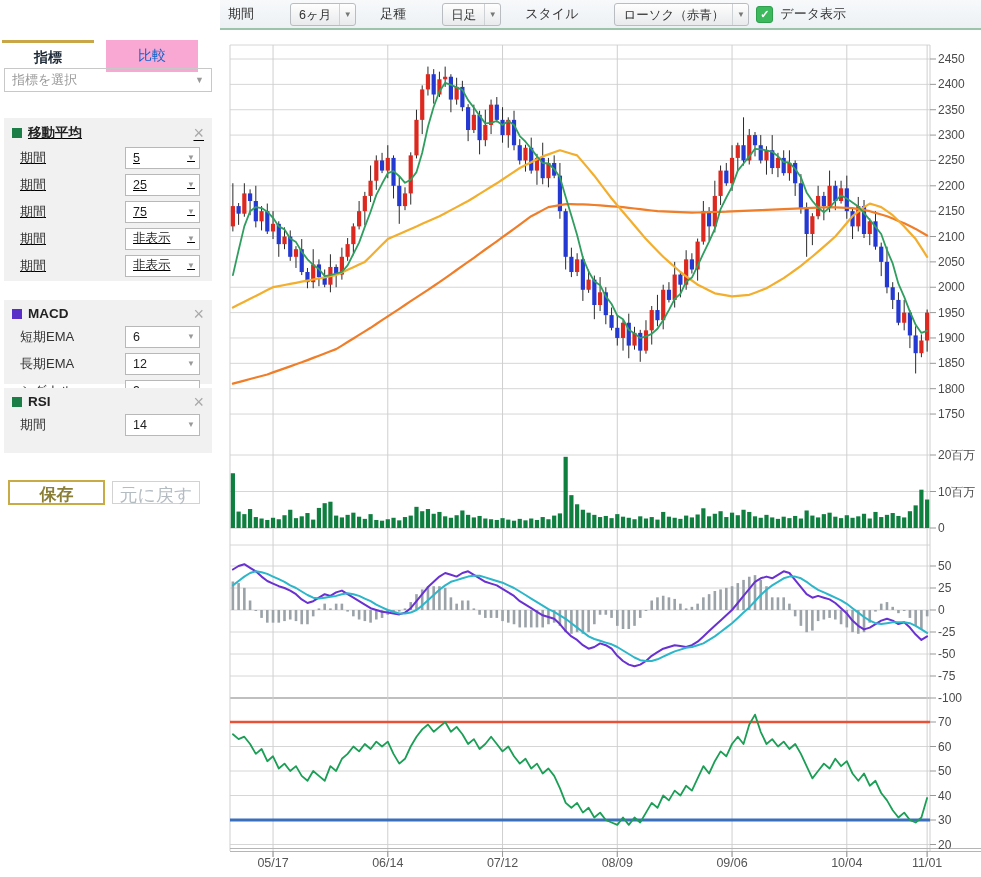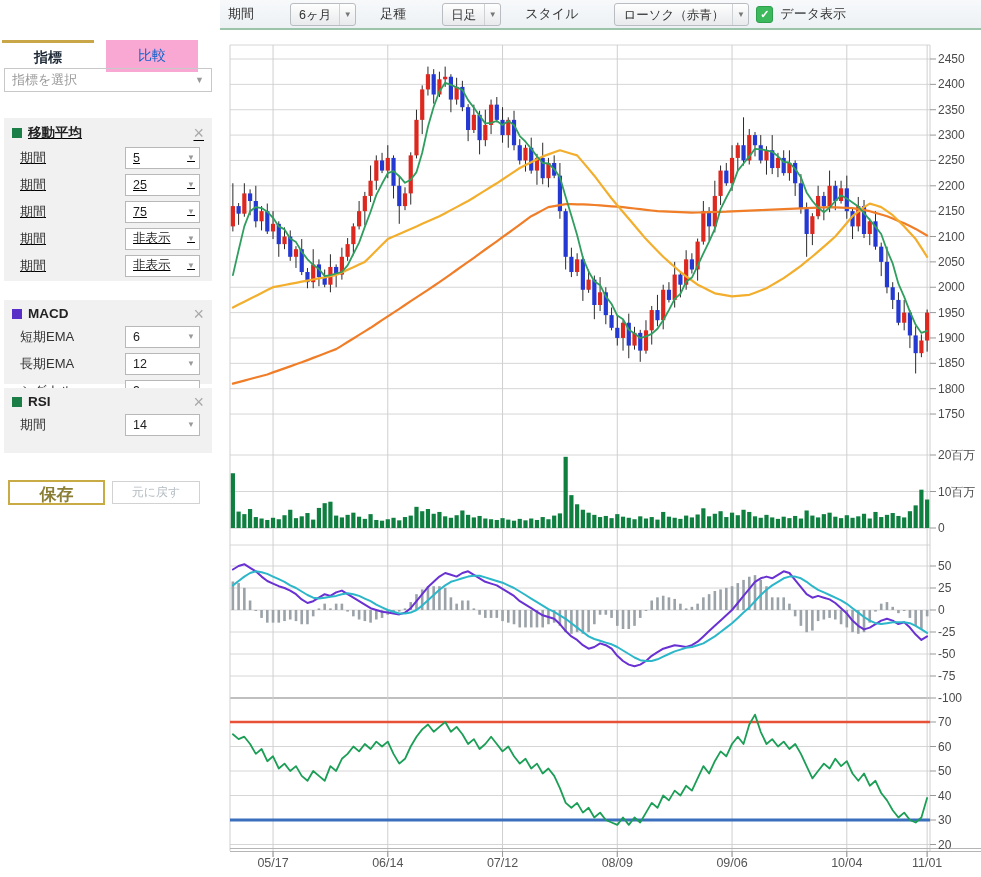--- a/index.html
+++ b/index.html
@@ -36,21 +36,21 @@
   .sec-row{display:flex;align-items:center;justify-content:space-between;height:27px;padding:0 4px 0 8px;}
   .sec-row .lbl{font-size:13px;color:#333;}
   .mini-select{width:62px;height:20px;background:#fff;border:1px solid #b8b8b8;display:flex;
                align-items:center;justify-content:space-between;padding:0 4px 0 7px;cursor:pointer;}
   .mini-select .val{font-size:12.5px;color:#222;white-space:nowrap;}
   .mini-select .arr{color:#999;font-size:8px;}
   .save-btn{position:absolute;left:8px;top:480px;width:97px;height:25px;background:#fff;
             border:2px solid #c8ab44;box-shadow:inset 0 0 0 2px #fff;color:#8a7d35;
             font-weight:bold;font-size:17px;cursor:pointer;font-family:inherit;}
   .reset-btn{position:absolute;left:112px;top:481px;width:88px;height:23px;background:#fff;
-             border:1px solid #d2d2d2;color:#b4bcc2;font-size:12px;cursor:pointer;font-family:inherit;}
+             border:1px solid #d2d2d2;color:#b4bcc2;font-size:18px;cursor:pointer;font-family:inherit;}
   
   .chart-wrap{position:absolute;left:220px;top:30px;width:761px;height:663px;}
   svg text{font-family:"Liberation Sans",sans-serif;}
 </style>
 </head>
 <body>
 
 <div class="toolbar">
   <span class="tb-label">期間</span>
   <span class="tb-select">

